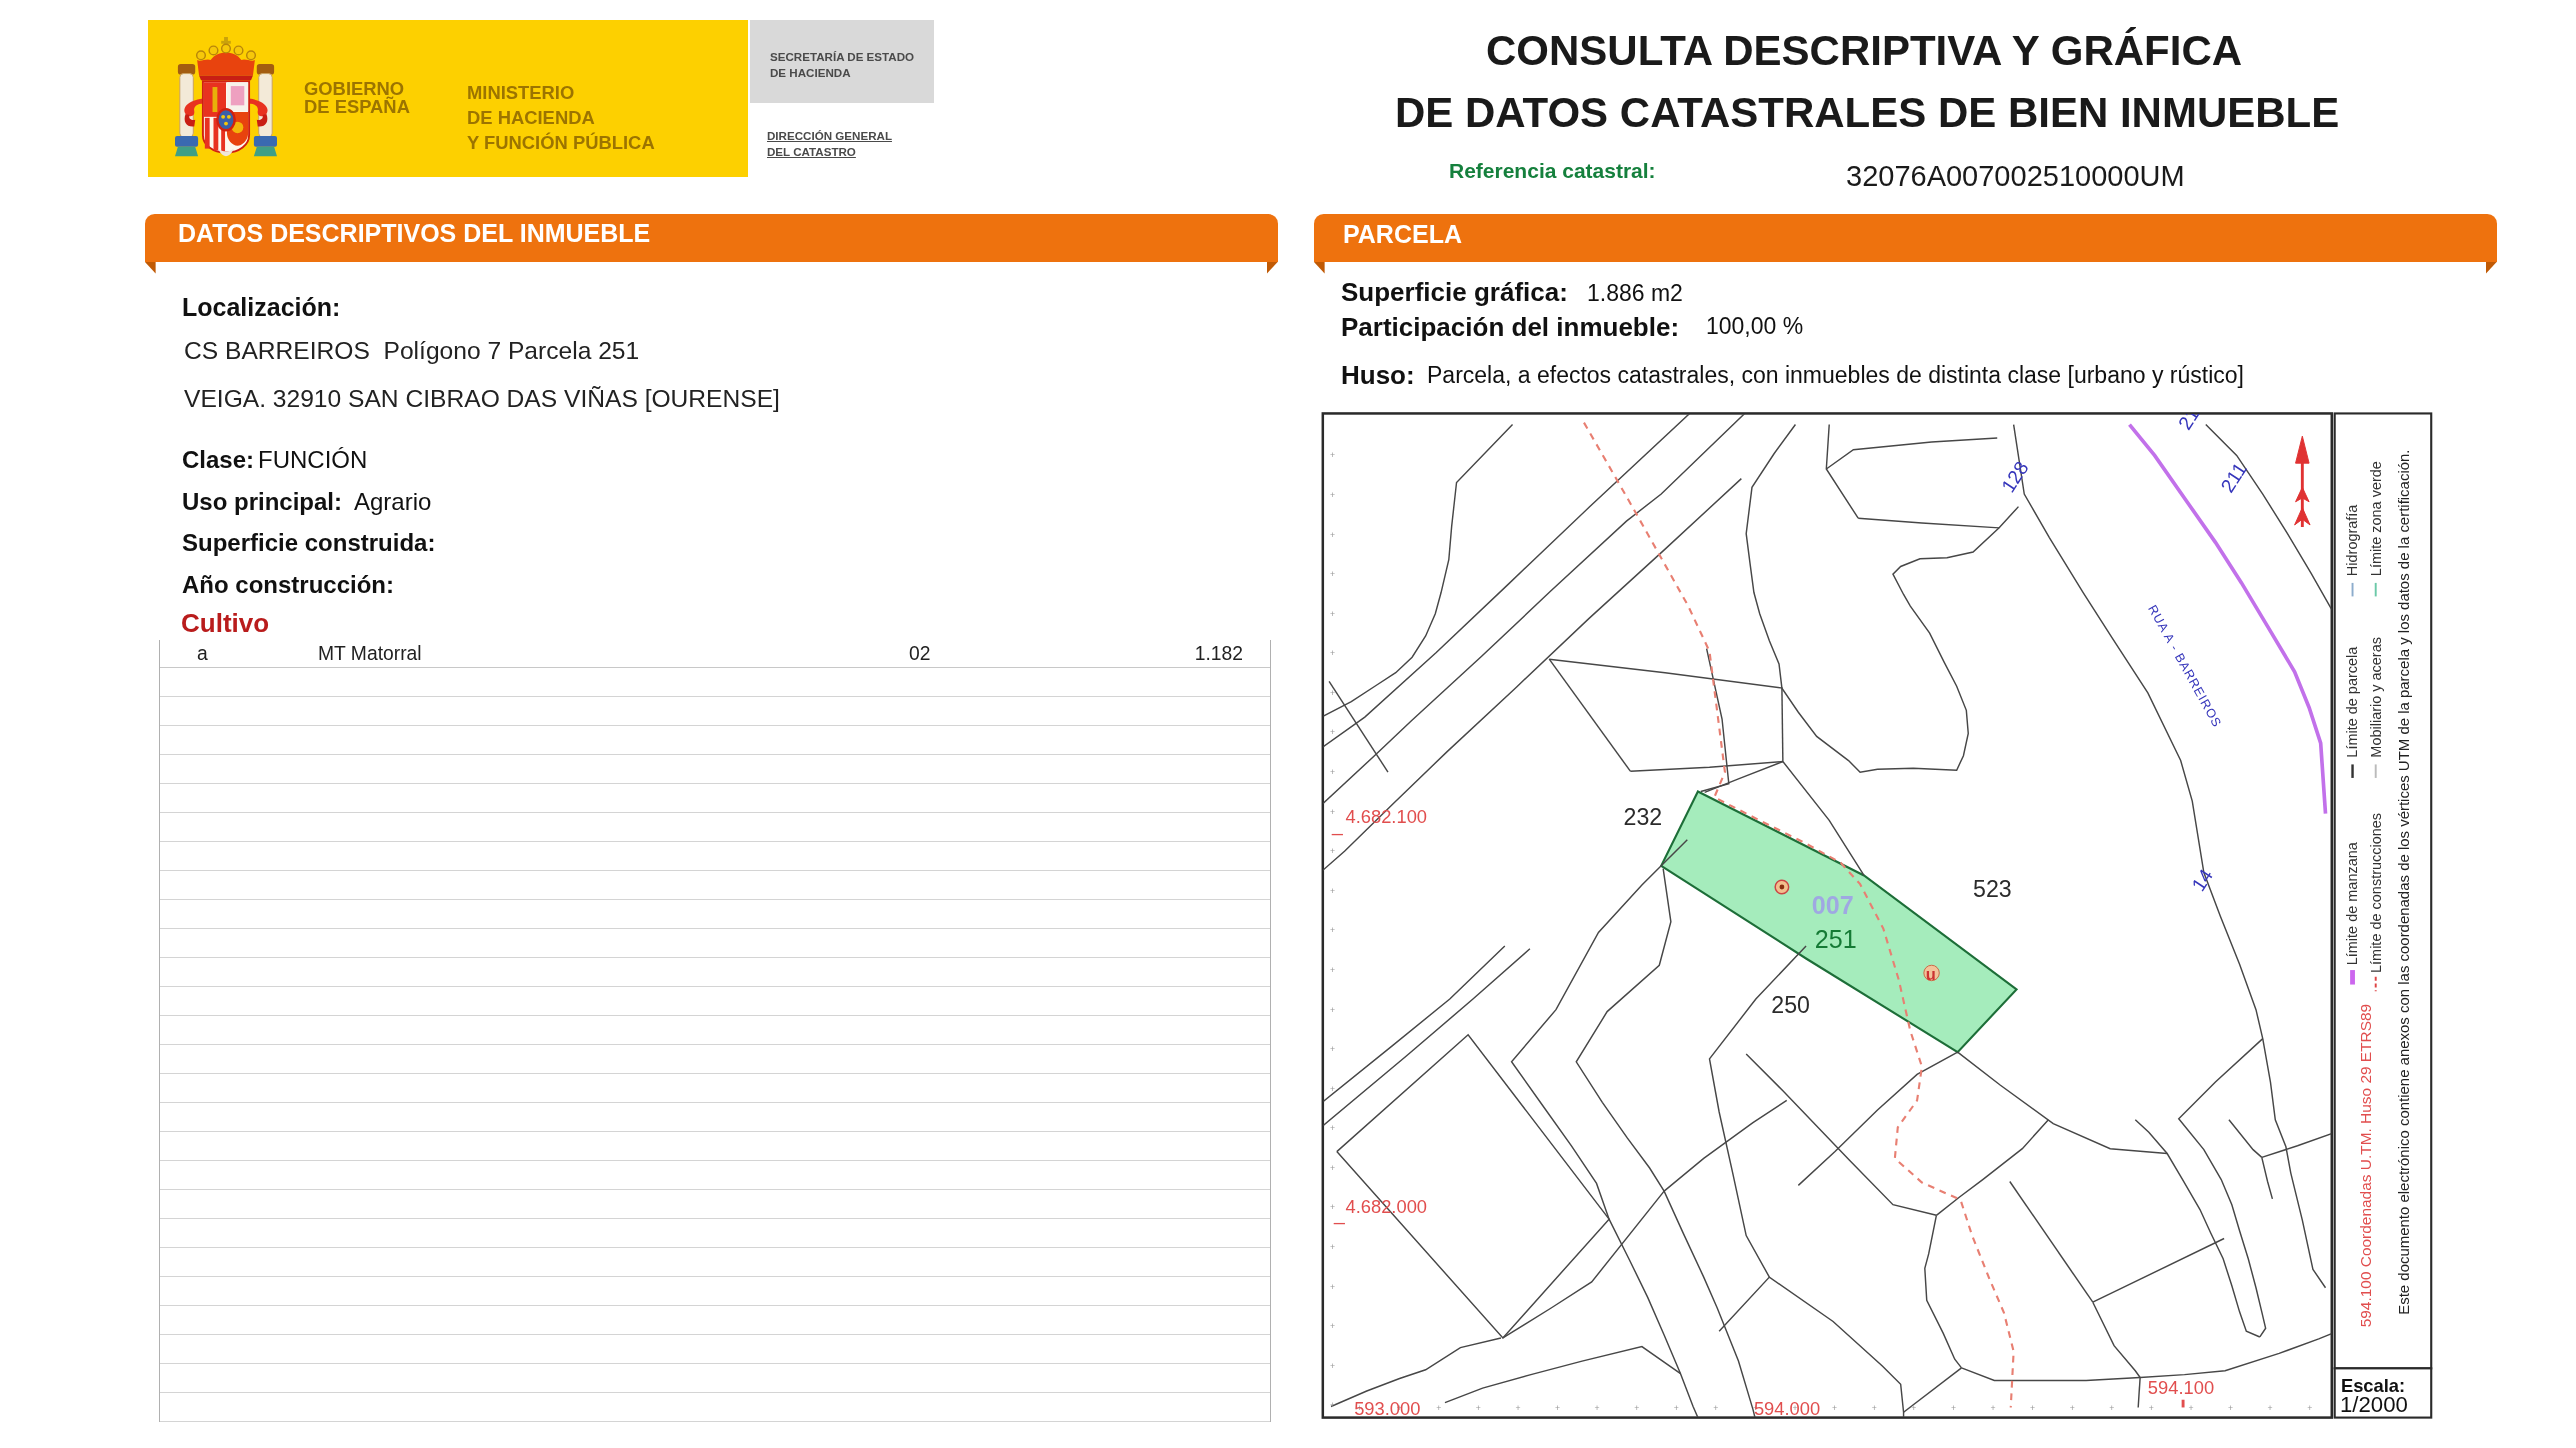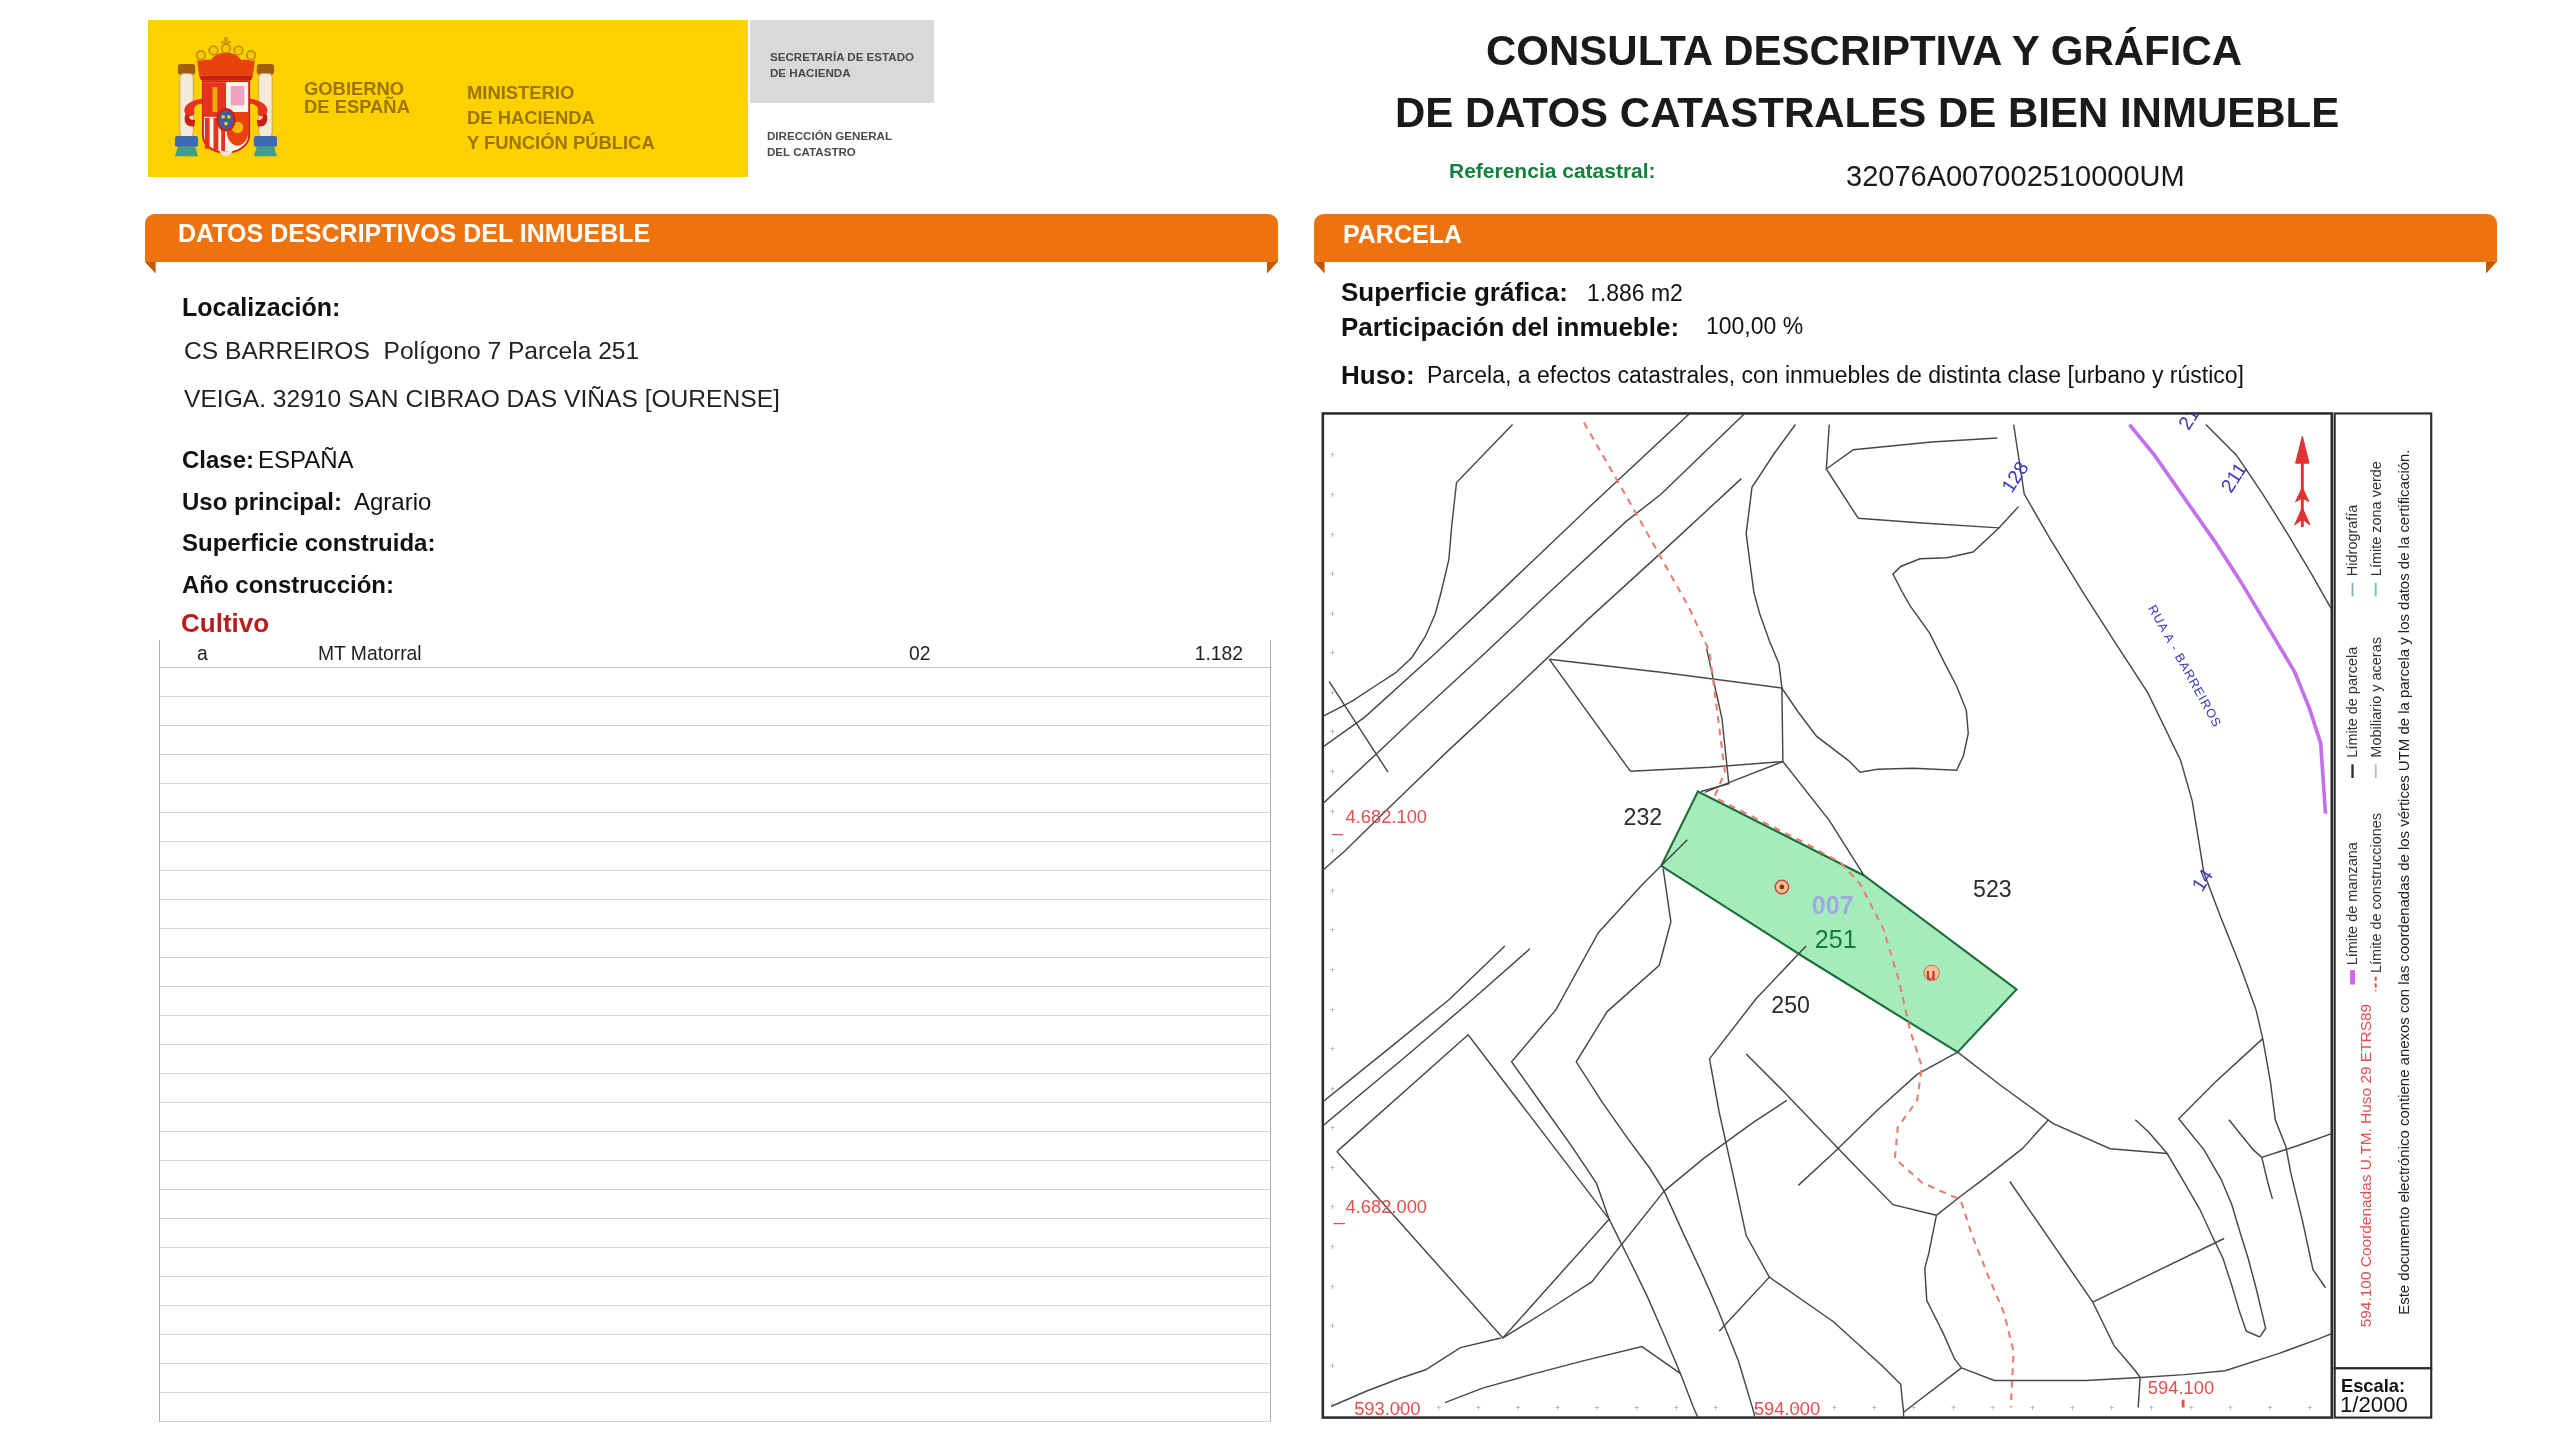--- a/index.html
+++ b/index.html
@@ -53,21 +53,21 @@
  </g>
 </svg>
 
 <div class="abs b" style="left:304px;top:80px;font-size:18.4px;line-height:18.4px;color:#9c7400;">GOBIERNO<br>DE ESPAÑA</div>
 
 <div class="abs b" style="left:467px;top:80px;font-size:18.4px;line-height:25px;color:#9c7400;">MINISTERIO<br>DE HACIENDA<br>Y FUNCIÓN PÚBLICA</div>
 
 <div class="abs" style="left:750px;top:20px;width:184px;height:83px;background:#d9d9d9;"></div>
 <div class="abs b" style="left:770px;top:49px;font-size:11.6px;line-height:15.5px;color:#4a4a4a;">SECRETARÍA DE ESTADO<br>DE HACIENDA</div>
 
-<div class="abs b" style="left:767px;top:128px;font-size:11.6px;line-height:15.5px;color:#4a4a4a;">DIRECCIÓN GENERAL<br>DEL CATASTRO</div>
+<div class="abs b" style="left:767px;top:128px;font-size:11.6px;line-height:15.5px;color:#4a4a4a;text-decoration:underline;">DIRECCIÓN GENERAL<br>DEL CATASTRO</div>
 
 <div class="abs b" style="left:1486px;top:27px;font-size:42px;color:#1a1a1a;">CONSULTA DESCRIPTIVA Y GRÁFICA</div>
 
 <div class="abs b" style="left:1395px;top:89px;font-size:42px;color:#1a1a1a;">DE DATOS CATASTRALES DE BIEN INMUEBLE</div>
 
 <div class="abs b" style="left:1449px;top:159px;font-size:21px;color:#15803d;">Referencia catastral:</div>
 
 <div class="abs" style="left:1846px;top:160px;font-size:29px;color:#1a1a1a;">32076A007002510000UM</div>
 
 <div class="abs" style="left:145px;top:214px;width:1133px;height:48px;background:#ee720e;border-radius:9.7px 9.7px 0 0;"></div>
@@ -75,21 +75,21 @@
 <div class="abs" style="left:1267px;top:262px;width:10.6px;height:11.6px;background:#c05a05;clip-path:polygon(0 0,100% 0,0 100%);"></div>
 <div class="abs b" style="left:178px;top:219px;font-size:25px;color:#fff;">DATOS DESCRIPTIVOS DEL INMUEBLE</div>
 
 <div class="abs b" style="left:182px;top:293px;font-size:25px;color:#111;">Localización:</div>
 
 <div class="abs" style="left:184px;top:337px;font-size:24.6px;color:#222;">CS BARREIROS&nbsp;&nbsp;Polígono 7 Parcela 251</div>
 
 <div class="abs" style="left:184px;top:385px;font-size:24.6px;color:#222;text-align:right;">VEIGA. 32910 SAN CIBRAO DAS VIÑAS [OURENSE]</div>
 
 <div class="abs b" style="left:182px;top:446px;font-size:24px;color:#111;">Clase:</div>
-<div class="abs" style="left:258px;top:446px;font-size:24px;color:#111;">ESPAÑA</div>
+<div class="abs" style="left:258px;top:446px;font-size:24px;color:#111;">FUNCIÓN</div>
 
 <div class="abs b" style="left:182px;top:488px;font-size:24px;color:#111;">Uso principal:</div>
 <div class="abs" style="left:354px;top:488px;font-size:24px;color:#111;">Agrario</div>
 
 <div class="abs b" style="left:182px;top:529px;font-size:24px;color:#111;">Superficie construida:</div>
 
 <div class="abs b" style="left:182px;top:571px;font-size:24px;color:#111;">Año construcción:</div>
 
 <div class="abs b" style="left:181px;top:608px;font-size:26px;color:#b91c1c;">Cultivo</div>
 

